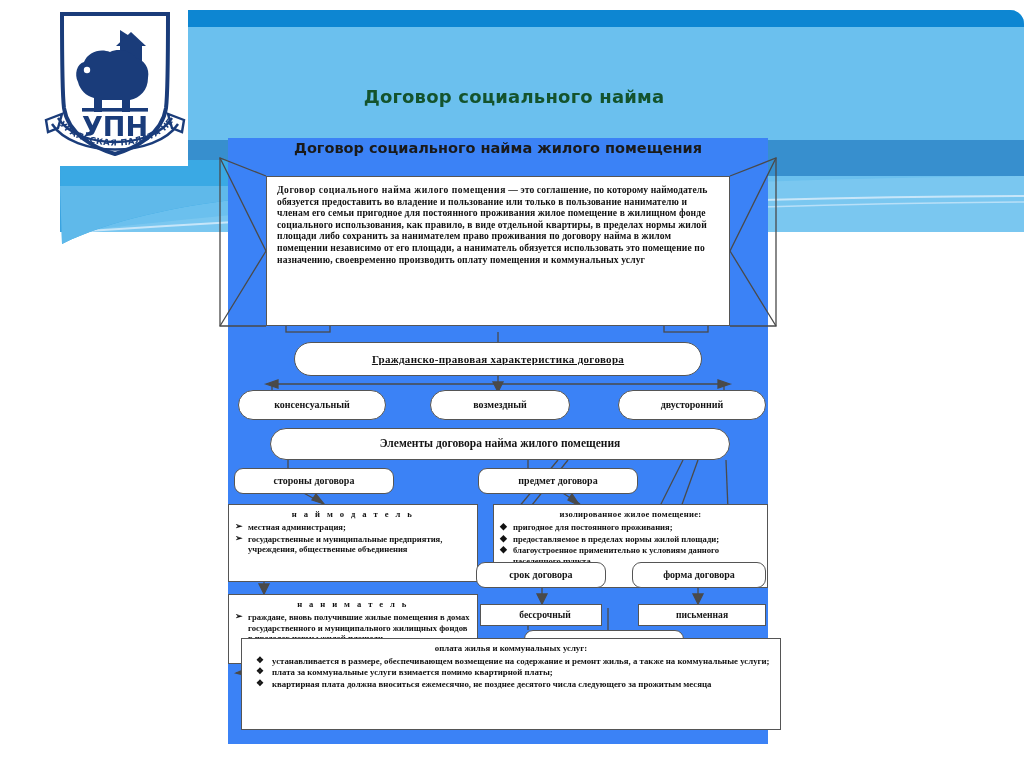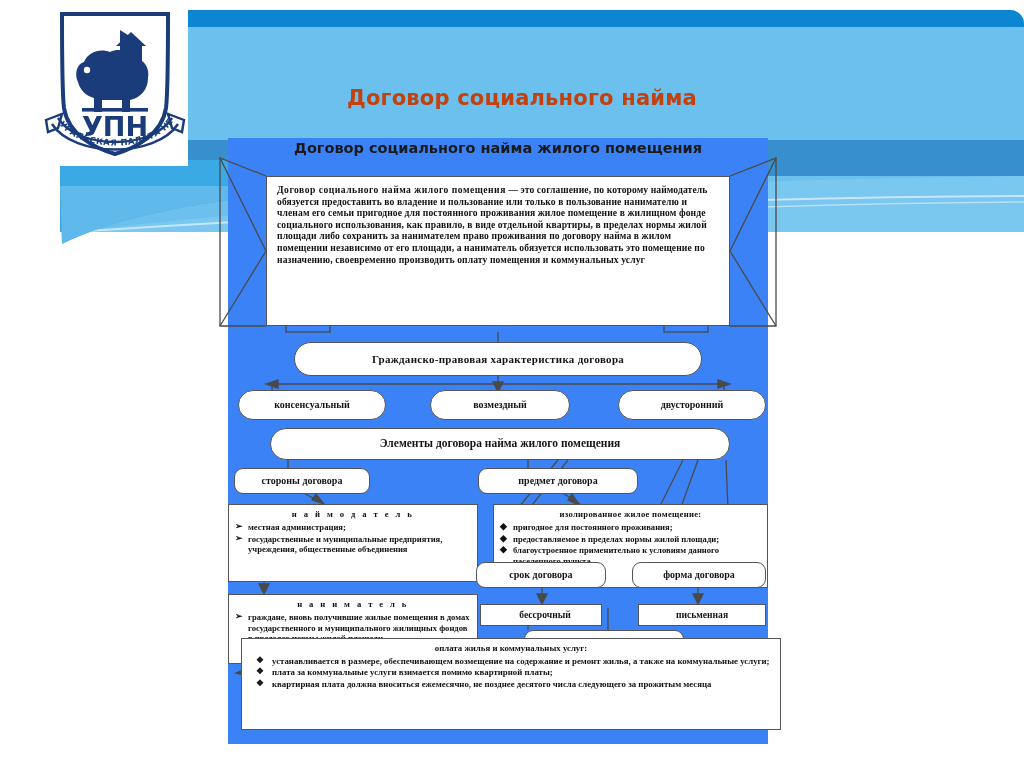--- a/index.html
+++ b/index.html
@@ -39,24 +39,24 @@
 
   
   .logo-card{
     position:absolute;left:40px;top:6px;width:148px;height:160px;
     background:#ffffff;
   }
   .logo-svg{position:absolute;left:44px;top:8px;}
 
   
   .slide-title{
-    position:absolute;left:212px;top:86px;width:620px;
+    position:absolute;left:204px;top:86px;width:620px;
     text-align:center;
     font-family:"DejaVu Sans","Liberation Sans",sans-serif;
-    font-weight:bold;font-size:21px;color:#c2410c;
+    font-weight:bold;font-size:18px;color:#14532d;
     letter-spacing:.2px;
   }
 
   
   .sheet{
     position:absolute;left:228px;top:138px;width:540px;height:606px;
     background:#3b82f6;
   }
   .sheet-head{
     position:absolute;left:0;top:2px;width:540px;text-align:center;
@@ -226,29 +226,29 @@
         <path d="M330 494 L330 500"></path>
       </g>
     </svg>
 
     <div class="defbox">
       <span class="lead">Договор социального найма жилого помещения</span>
       <span>—</span>
       <span>это соглашение, по которому наймодатель обязуется предоста­вить во владение и пользование или только в пользование нанимателю и членам его семьи пригодное для постоянного проживания жилое помещение в жилищном фонде социального использования, как правило, в виде отдельной квартиры, в пре­делах нормы жилой площади либо сохранить за нанимателем право проживания по договору найма в жилом помещении независимо от его площади, а наниматель обязуется использовать это помещение по назначению, своевременно производить оплату помещения и коммунальных услуг</span>
     </div>
 
-    <div class="node oval" style="left:66px;top:204px;width:408px;height:34px;font-size:11px;letter-spacing:.3px;">Гражданско-правовая характеристика договора</div>
+    <div class="node oval" style="left:66px;top:204px;width:408px;height:34px;font-size:11px;letter-spacing:.3px;text-decoration:underline;">Гражданско-правовая характеристика договора</div>
 
     <div class="node oval" style="left:10px;top:252px;width:148px;height:30px;font-size:10px;">консенсуальный</div>
     <div class="node oval" style="left:202px;top:252px;width:140px;height:30px;font-size:10px;">возмездный</div>
     <div class="node oval" style="left:390px;top:252px;width:148px;height:30px;font-size:10px;">двусторонний</div>
 
     <div class="node oval" style="left:42px;top:290px;width:460px;height:32px;font-size:11.5px;">Элементы договора найма жилого помещения</div>
 
-    <div class="node round" style="left:6px;top:330px;width:136px;height:26px;font-size:10px;">стороны договора</div>
+    <div class="node round" style="left:6px;top:330px;width:160px;height:26px;font-size:10px;">стороны договора</div>
     <div class="node round" style="left:250px;top:330px;width:160px;height:26px;font-size:10px;">предмет  договора</div>
 
     <div class="listbox" style="left:0px;top:366px;width:250px;height:78px;">
       <div class="hd">н а й м о д а т е л ь</div>
       <ul>
         <li>
           <span class="bul">➢</span>
           <span>местная администрация;</span>
         </li>
         <li>

